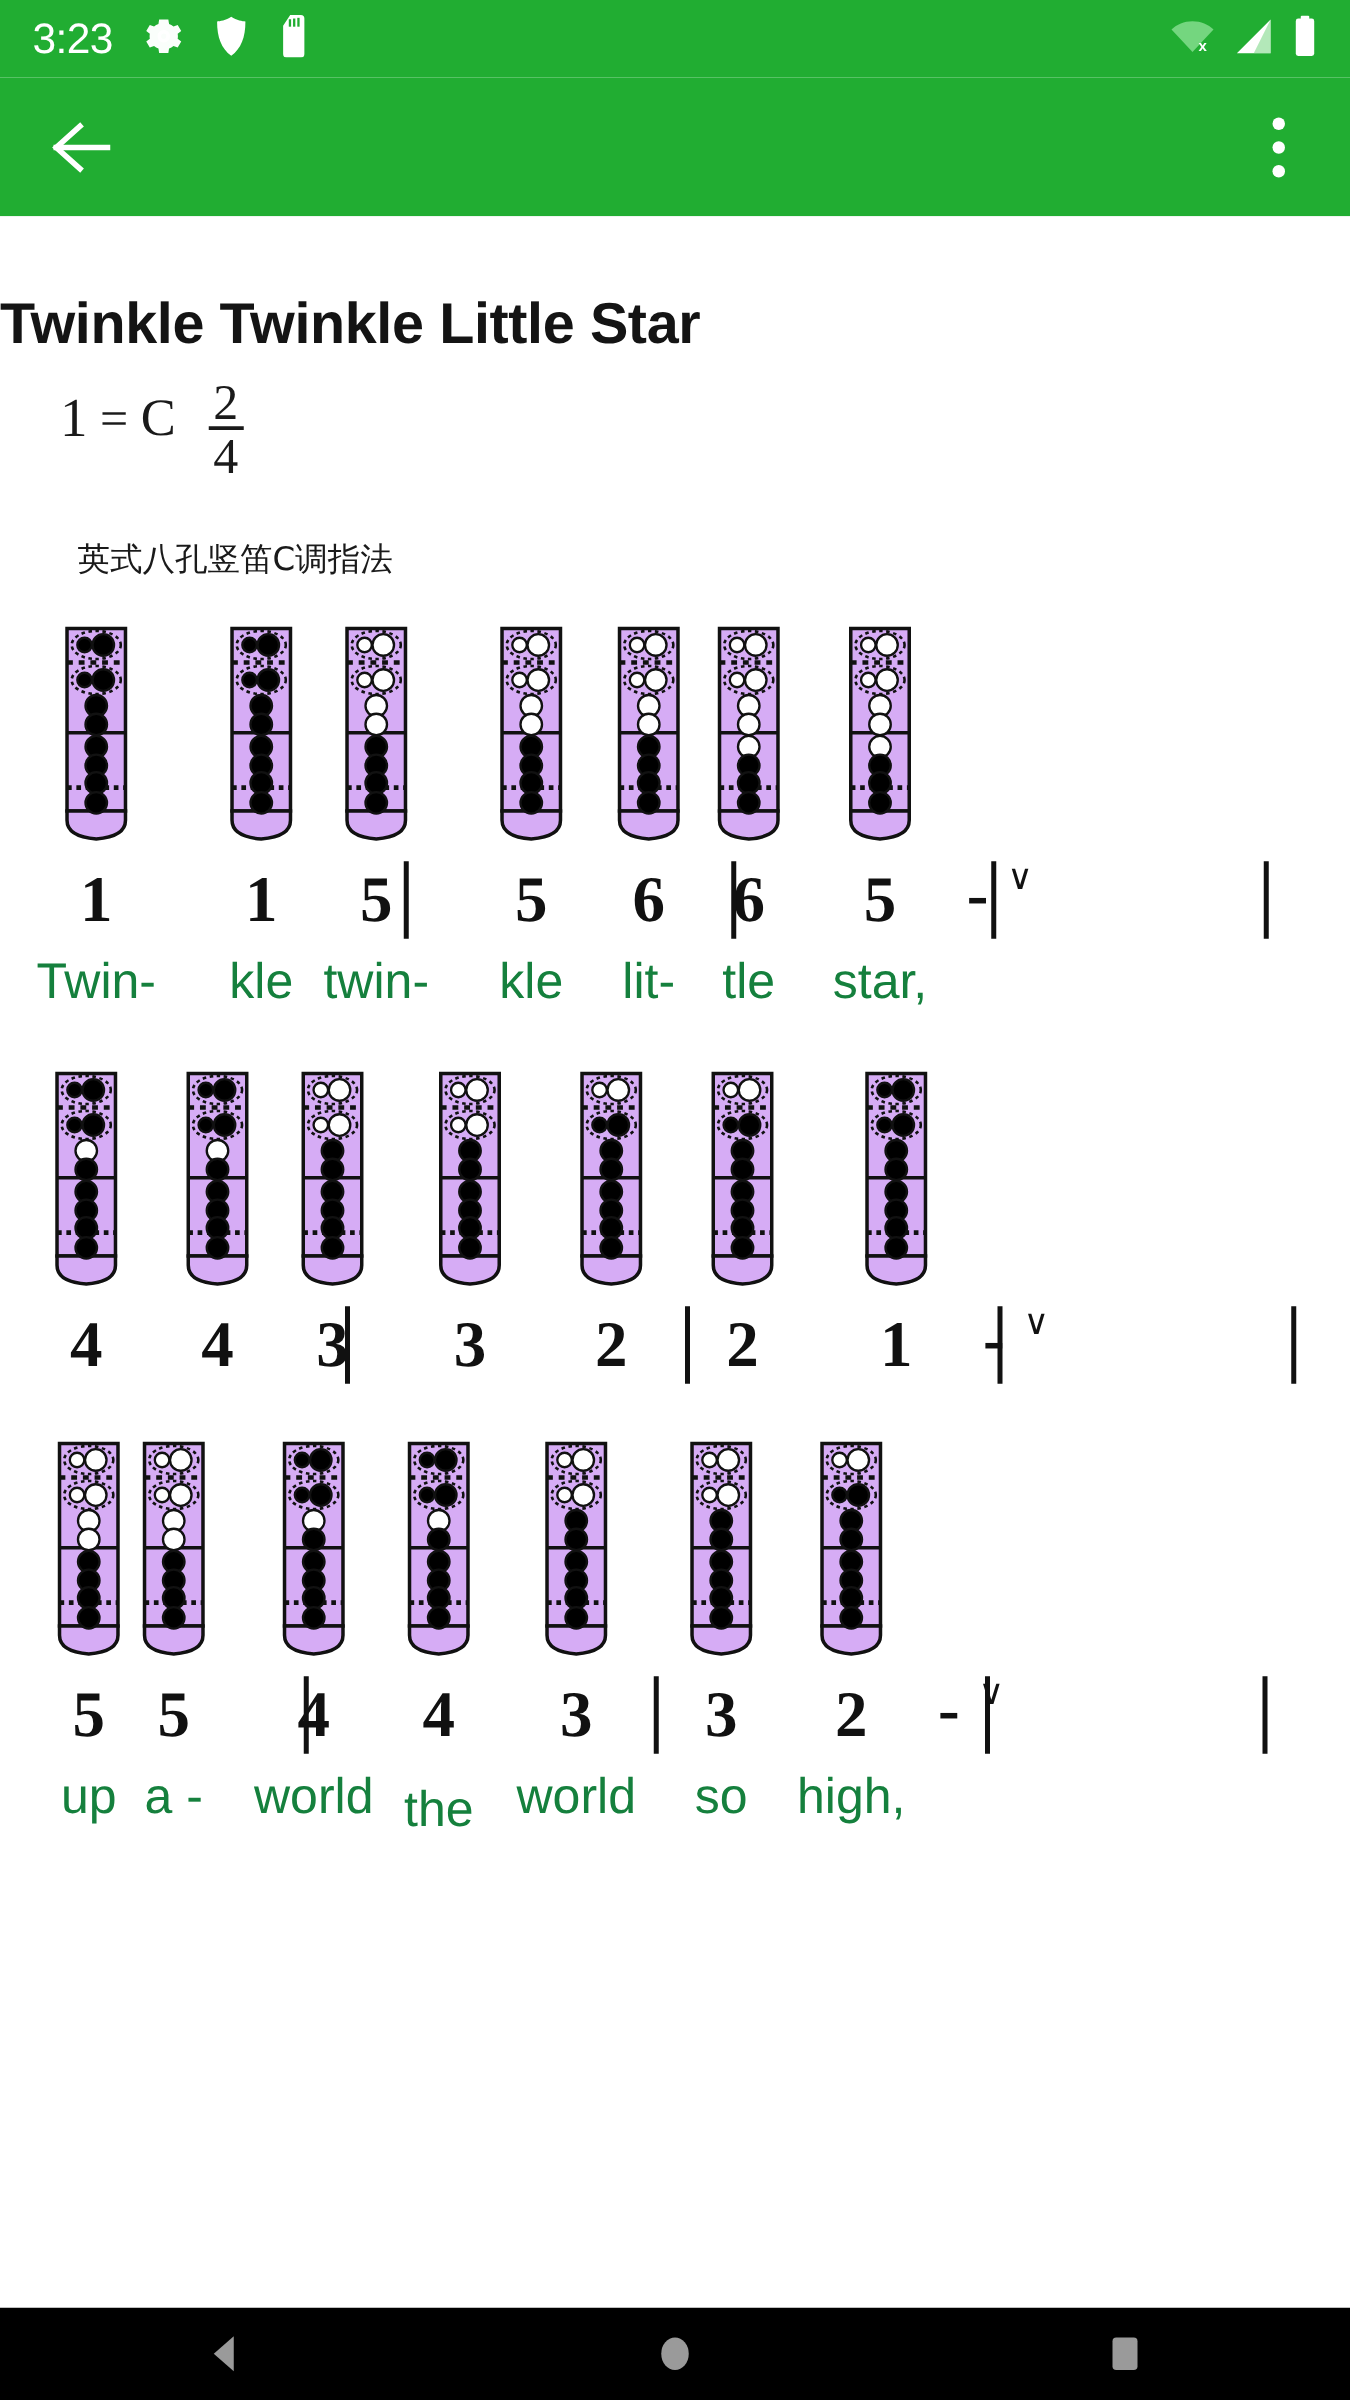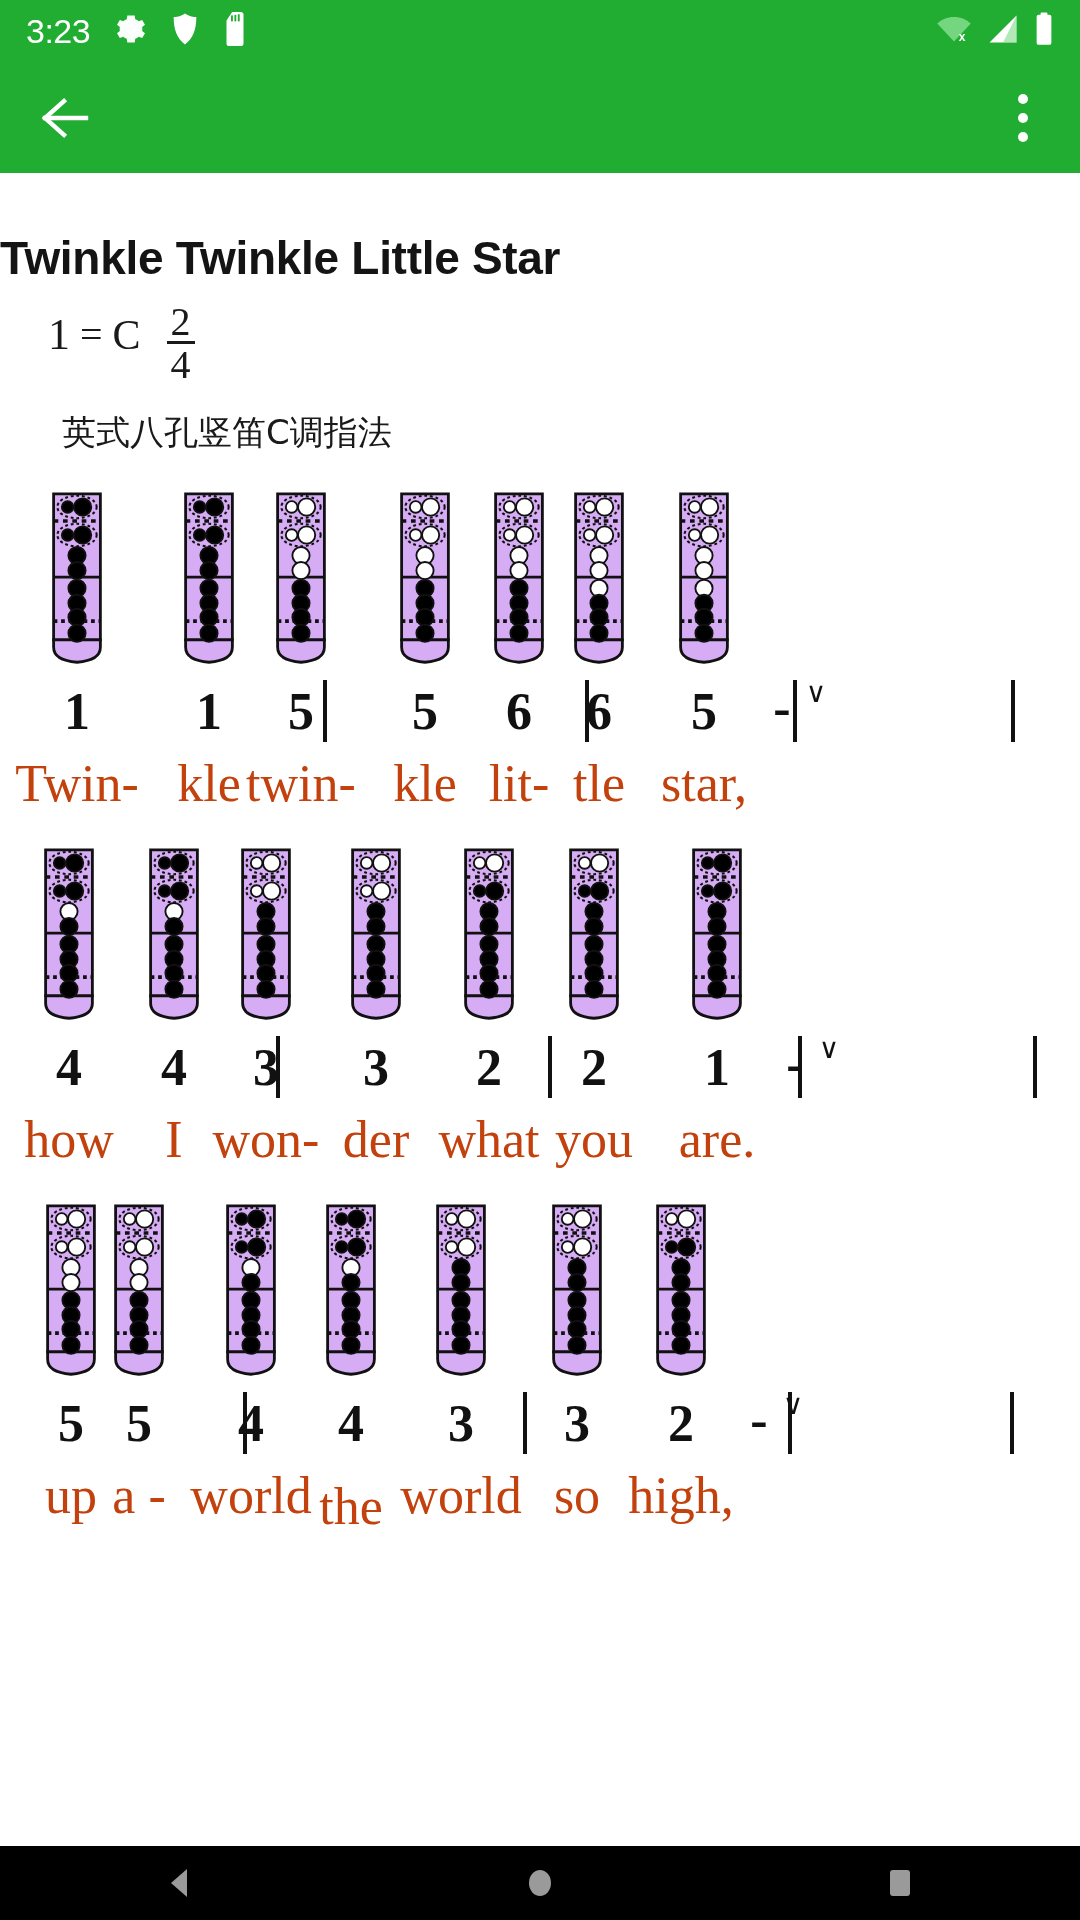--- a/index.html
+++ b/index.html
@@ -86,23 +86,23 @@
   }
   .time-sig .den { border-top: 3px solid #1a1a1a; padding-top: 2px; padding-left:4px; padding-right:4px;}
   .time-sig .numr { padding-left:4px; padding-right:4px;}
   .cn-title {
     margin-left: 108px;
     font-size: 40px; color: #1a1a1a;
     font-family: "DejaVu Sans", "Liberation Sans", sans-serif;
     position: relative; top: 6px;
   }
   .fingering-note {
-    margin-top: 20px;
+    margin-top: 40px;
     padding-left: 62px;
-    font-size: 34px;
+    font-size: 26px;
     color: #1a1a1a;
     font-family: "DejaVu Sans", "Liberation Sans", sans-serif;
   }
 
   
   .row { position: relative; margin-top: 22px; }
   .diagram-strip {
     display: flex;
     align-items: flex-end;
     height: 196px;
@@ -144,22 +144,22 @@
     line-height: 1;
   }
   .breath-mark {
     position: absolute;
     font-family: "Liberation Sans", sans-serif;
     font-size: 28px; color: #111;
     transform: translateX(-50%);
   }
   .lyric {
     position: absolute;
-    font-family: Liberation Serif, serif;
-    font-size: 52px; color: #c2410c;
+    font-family: Liberation Sans, sans-serif;
+    font-size: 40px; color: #15803d;
     transform: translateX(-50%);
     white-space: nowrap;
   }
 
   
   .nav-bar {
     height: 74px;
     background: #000000;
     display: flex; align-items: center; justify-content: space-around;
   }
@@ -580,29 +580,20 @@
           <div class="note-num" style="left: 489px; top: 6px;">2</div>
           <div class="note-num" style="left: 594px; top: 6px;">2</div>
           <div class="note-num" style="left: 717px; top: 6px;">1</div>
           <div class="barline" style="left: 278px; top: 0px;"></div>
           <div class="barline" style="left: 550px; top: 0px;"></div>
           <div class="barline" style="left: 800px; top: 0px;"></div>
           <div class="barline" style="left: 1035px; top: 0px;"></div>
           <div class="dash-mark" style="left: 795px; top: 2px;">-</div>
           <div class="breath-mark" style="left: 829px; top: -4px;">∨</div>
         </div>
-        <div class="lyrics-strip">
-          <div class="lyric" style="left: 69px; top: 2px;">how</div>
-          <div class="lyric" style="left: 174px; top: 2px;">I</div>
-          <div class="lyric" style="left: 266px; top: 2px;">won-</div>
-          <div class="lyric" style="left: 376px; top: 2px;">der</div>
-          <div class="lyric" style="left: 489px; top: 2px;">what</div>
-          <div class="lyric" style="left: 594px; top: 2px;">you</div>
-          <div class="lyric" style="left: 717px; top: 2px;">are.</div>
-        </div>
       </div>
       <div class="row">
         <div class="diagram-strip" style="position: relative; height: 196px;">
           <div class="rec" style="position: absolute; left: 42px; bottom: 0px;">
             <svg width="58" height="190" viewBox="0 0 62 190">
               <path d="M6 4 H56 V160 H6 Z" fill="#d6acf5" stroke="#111111" stroke-width="3"></path>
               <path d="M6 160 H56 V168 Q56 182 31 184 Q6 182 6 168 Z" fill="#d6acf5" stroke="#111111" stroke-width="3"></path>
               <line x1="6" y1="93" x2="56" y2="93" stroke="#111111" stroke-width="3"></line>
               <line x1="6" y1="33" x2="56" y2="33" stroke="#111111" stroke-width="4" stroke-dasharray="5,5"></line>
               <line x1="6" y1="140" x2="56" y2="140" stroke="#111111" stroke-width="4" stroke-dasharray="4,4"></line>

